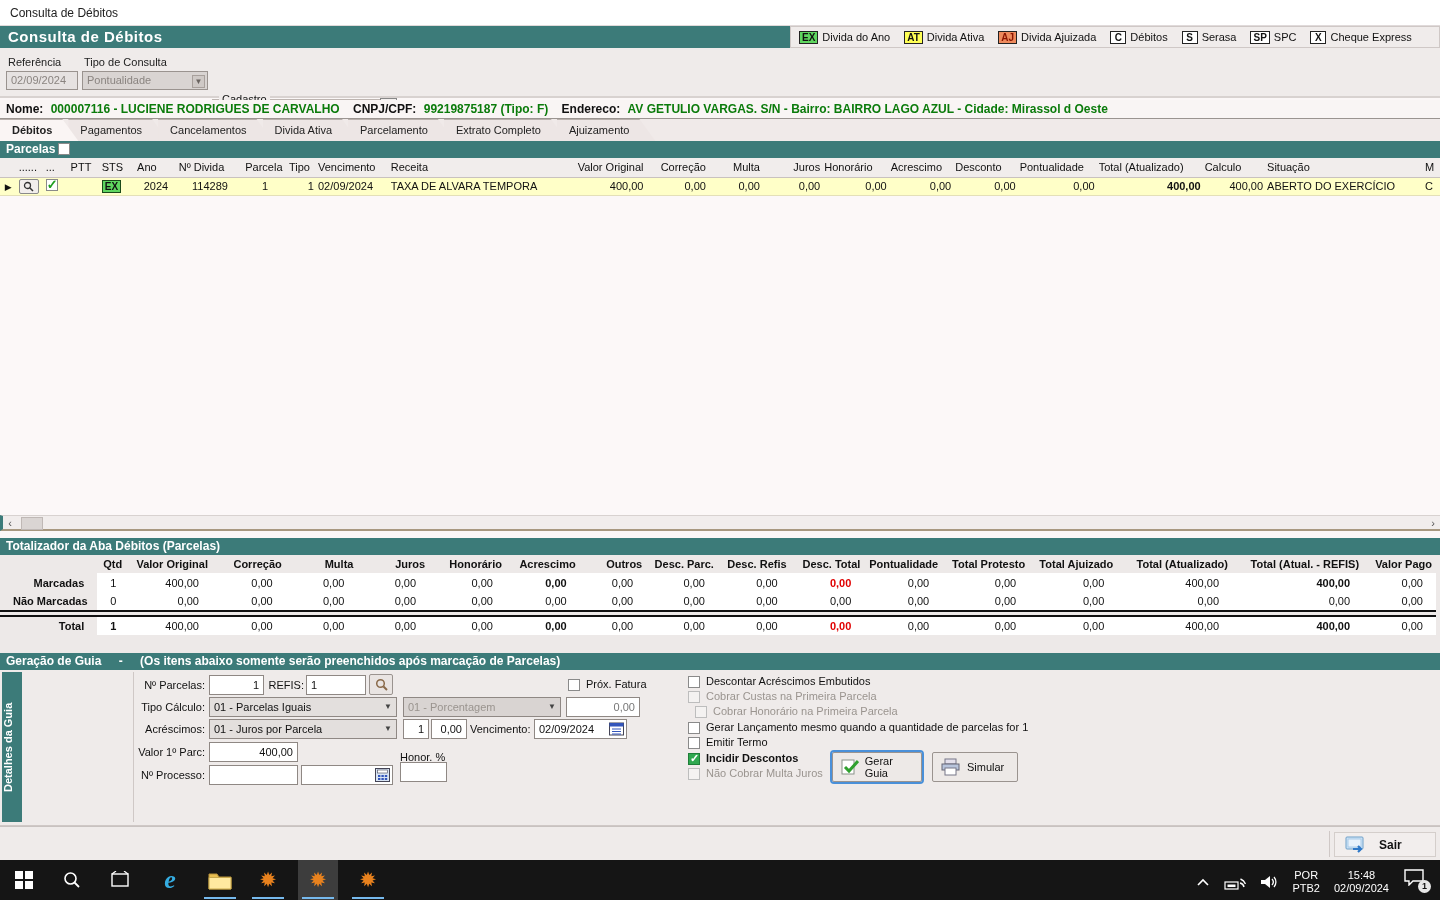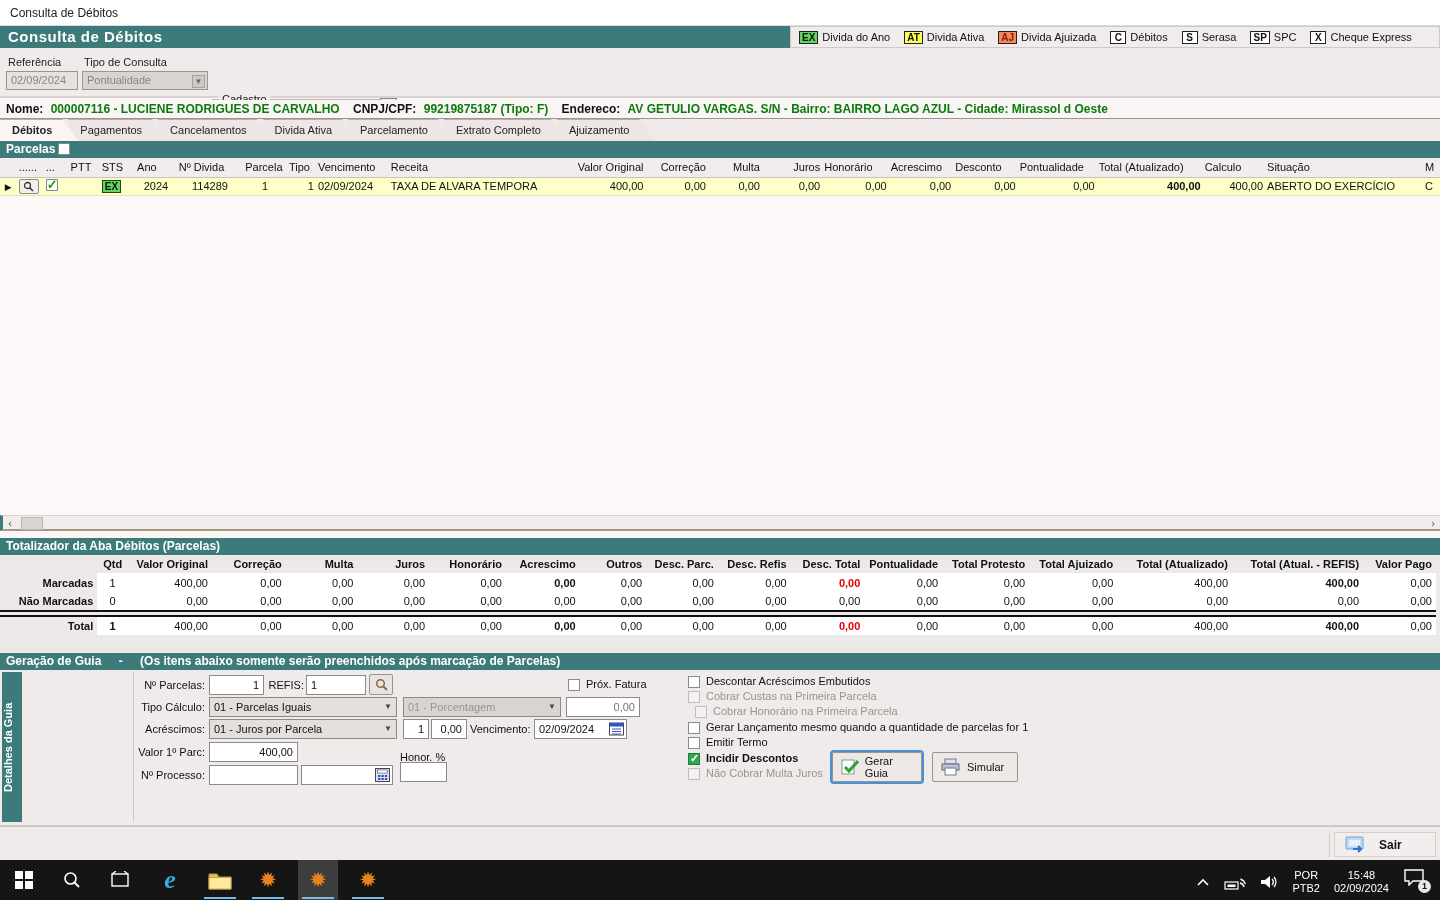--- a/index.html
+++ b/index.html
@@ -90,21 +90,21 @@
     text-align:center; cursor:pointer; }
   .hs-thumb { position:absolute; left:18px; top:1px; width:22px; height:13px; background:#DAD5D3;
     border:1px solid #BFB8B5; cursor:grab; }
 
   .total-bar { position:absolute; left:0; top:538px; width:1440px; height:17px; font-size:12px; line-height:16px; padding-left:6px; }
 
   
   .total-wrap { position:absolute; left:0; top:555px; width:1440px; height:98px; background:#EDE9E8; }
   table.totals { border-collapse:collapse; table-layout:fixed; width:1436px; }
   table.totals th { font-weight:bold; font-size:11px; height:18px; text-align:right; padding:0 4px; white-space:nowrap; background:#EDE9E8; }
-  table.totals td { height:19px; background:#FFFFFF; text-align:right; padding:0 4px; white-space:nowrap; }
+  table.totals td { height:19px; background:#FFFFFF; text-align:right; padding:0 13px; white-space:nowrap; }
   table.totals td.rowlbl { background:#EDE9E8; font-weight:bold; }
   table.totals tr.sep td { height:5px; background:#EDE9E8; border-top:2px solid #111; border-bottom:2px solid #111; padding:0; }
   .red { color:#E00000; font-weight:bold; } .bold { font-weight:bold; }
 
   
   .guia-bar { position:absolute; left:0; top:653px; width:1440px; height:17px; font-size:12px; line-height:16px; padding-left:6px; white-space:nowrap; }
   .guia-bar .sub { margin-left:14px; }
   .guia-panel { position:absolute; left:0; top:670px; width:1440px; height:156px; background:#EFEBEA; border-bottom:1px solid #CFC8C6; }
   .vstrip { position:absolute; left:2px; top:2px; width:20px; height:150px; background:#3C7B79; color:#fff;
     font-weight:bold; writing-mode:vertical-rl; transform:rotate(180deg); text-align:center; font-size:11px; }

